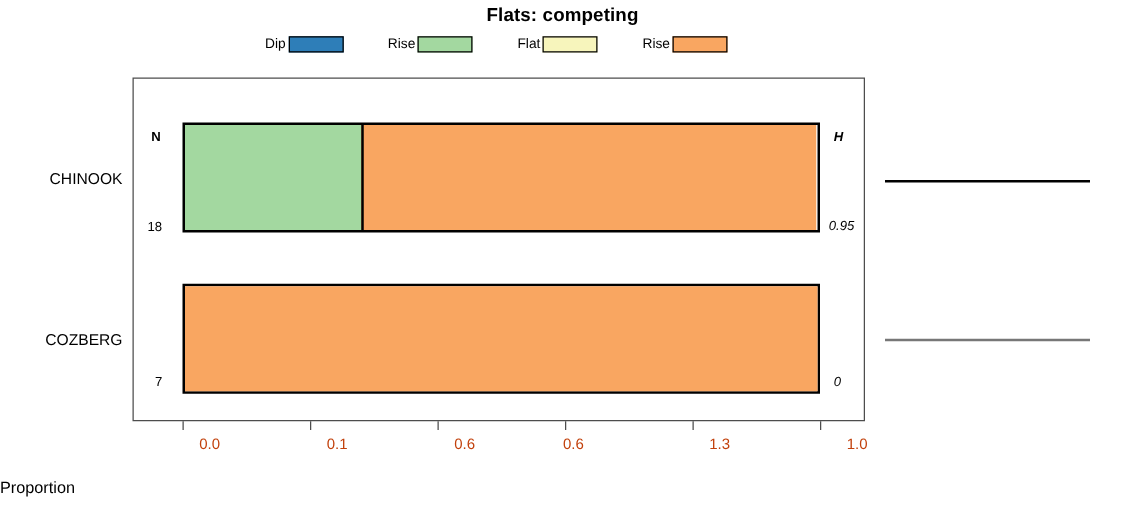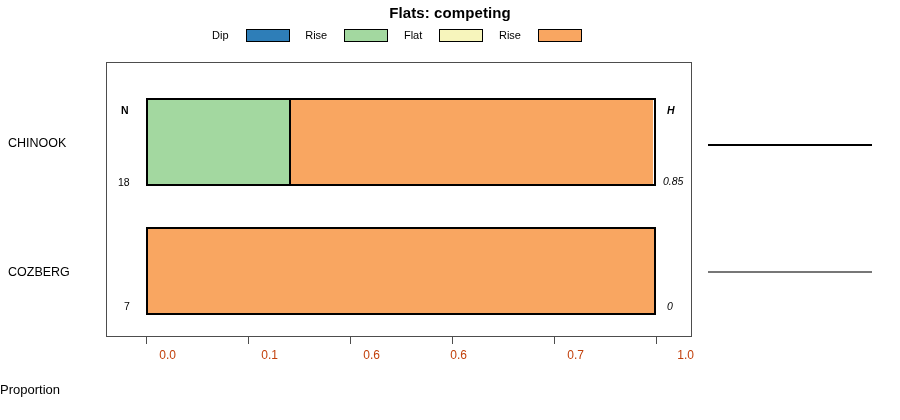--- a/index.html
+++ b/index.html
@@ -37,21 +37,21 @@
     top: 26px;
     width: 370px;
     height: 18px;
     display: flex;
     align-items: center;
     justify-content: space-between;
   }
   .legend-entry {
     display: flex;
     align-items: center;
-    gap: 17px;
+    gap: 2px;
   }
   .legend-label {
     font-size: 11px;
     color: #000000;
     line-height: 1;
   }
   .legend-swatch {
     width: 44px;
     height: 13px;
     border: 1px solid #000000;
@@ -65,20 +65,21 @@
     width: 586px;
     height: 275px;
     border: 1px solid #4d4d4d;
     box-sizing: border-box;
   }
 
   
   .cat-label {
     font-size: 12.5px;
     color: #000000;
+    text-align: right;
     width: 90px;
   }
   #cat-label-0 { left: 8px; top: 136px; }
   #cat-label-1 { left: 8px; top: 265px; }
 
   
   .bar-row {
     height: 88px;
     border: 2px solid #000000;
     box-sizing: border-box;
@@ -195,35 +196,35 @@
   </div>
   <div class="abs bar-row" id="bar-row-1">
     <div class="bar-seg" style="background:#F9A661; width:100%"></div>
   </div>
 
   <div class="abs ann plain" id="ann-n-head">N</div>
   <div class="abs ann value plain" id="ann-n-0">18</div>
   <div class="abs ann value plain" id="ann-n-1">7</div>
 
   <div class="abs ann" id="ann-h-head">H</div>
-  <div class="abs ann value" id="ann-h-0">0.85</div>
+  <div class="abs ann value" id="ann-h-0">0.95</div>
   <div class="abs ann value" id="ann-h-1">0</div>
 
   <div class="abs xtick" style="left:146px"></div>
   <div class="abs xtick" style="left:248px"></div>
   <div class="abs xtick" style="left:350px"></div>
   <div class="abs xtick" style="left:452px"></div>
   <div class="abs xtick" style="left:554px"></div>
   <div class="abs xtick" style="left:656px"></div>
 
   <div class="abs xtick-label" style="left:146px">0.0</div>
   <div class="abs xtick-label" style="left:248px">0.1</div>
   <div class="abs xtick-label" style="left:350px">0.6</div>
   <div class="abs xtick-label" style="left:437px">0.6</div>
-  <div class="abs xtick-label" style="left:554px">0.7</div>
+  <div class="abs xtick-label" style="left:554px">1.3</div>
   <div class="abs xtick-label" style="left:664px">1.0</div>
 
   <div class="abs" id="xaxis-title">Proportion</div>
 
   <div class="abs" id="dendrogram">
     <div class="abs dendro-h" style="top:4px; width:188px"></div>
     <div class="abs dendro-h light" style="top:131px; width:188px"></div>
     <div class="abs dendro-v" style="left:186px; top:4px; height:129px"></div>
   </div>
 

